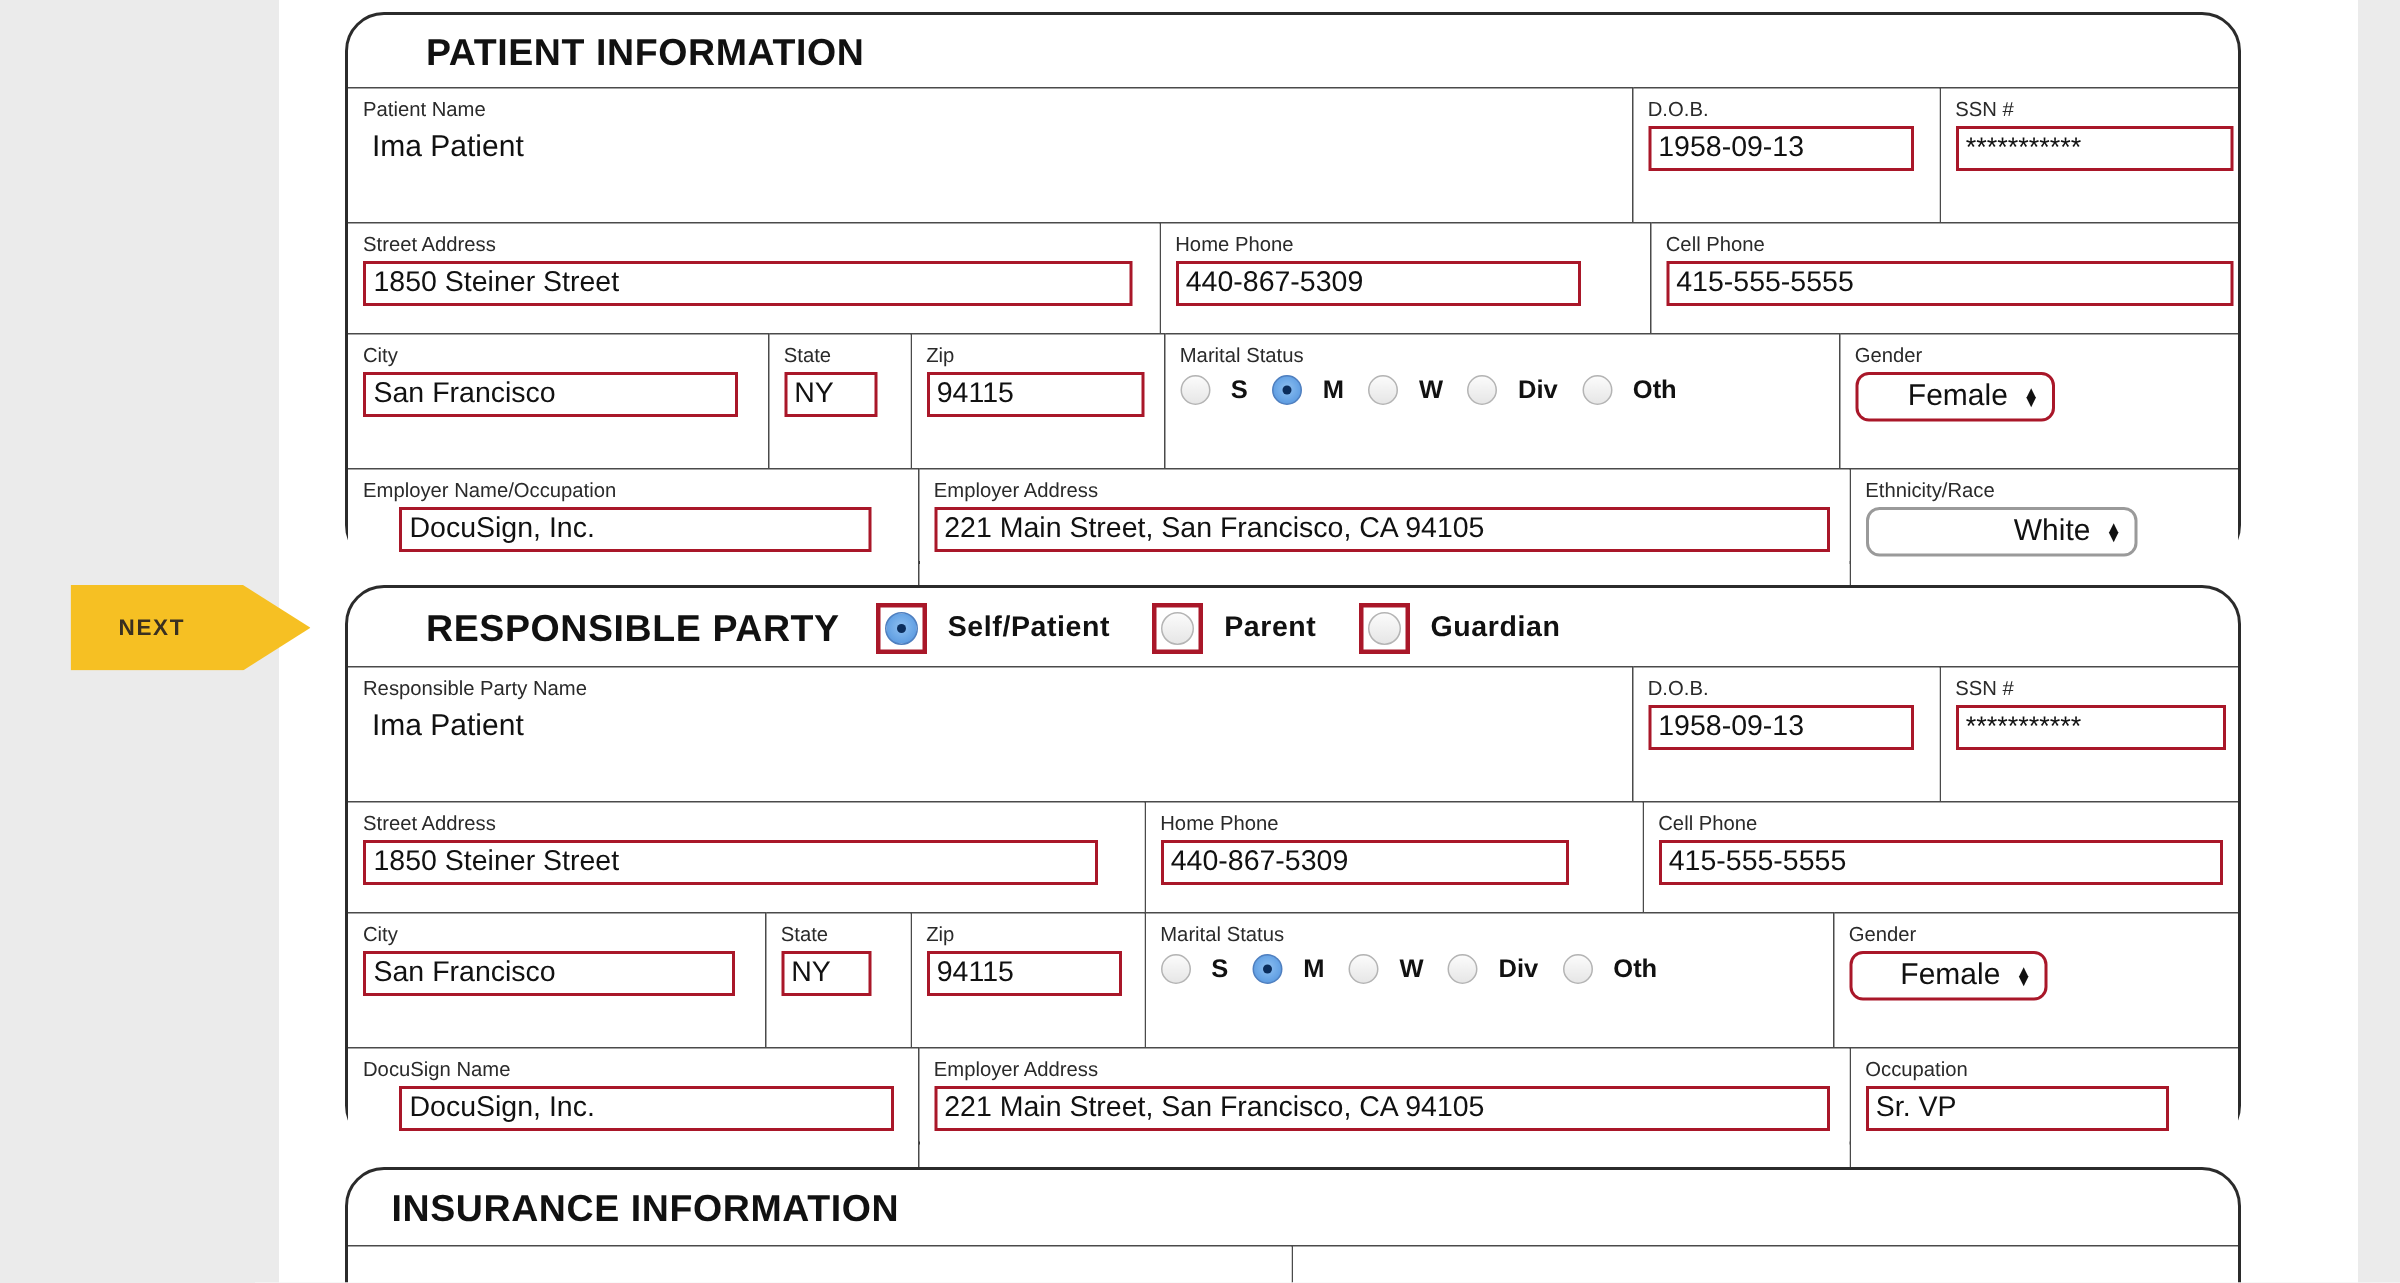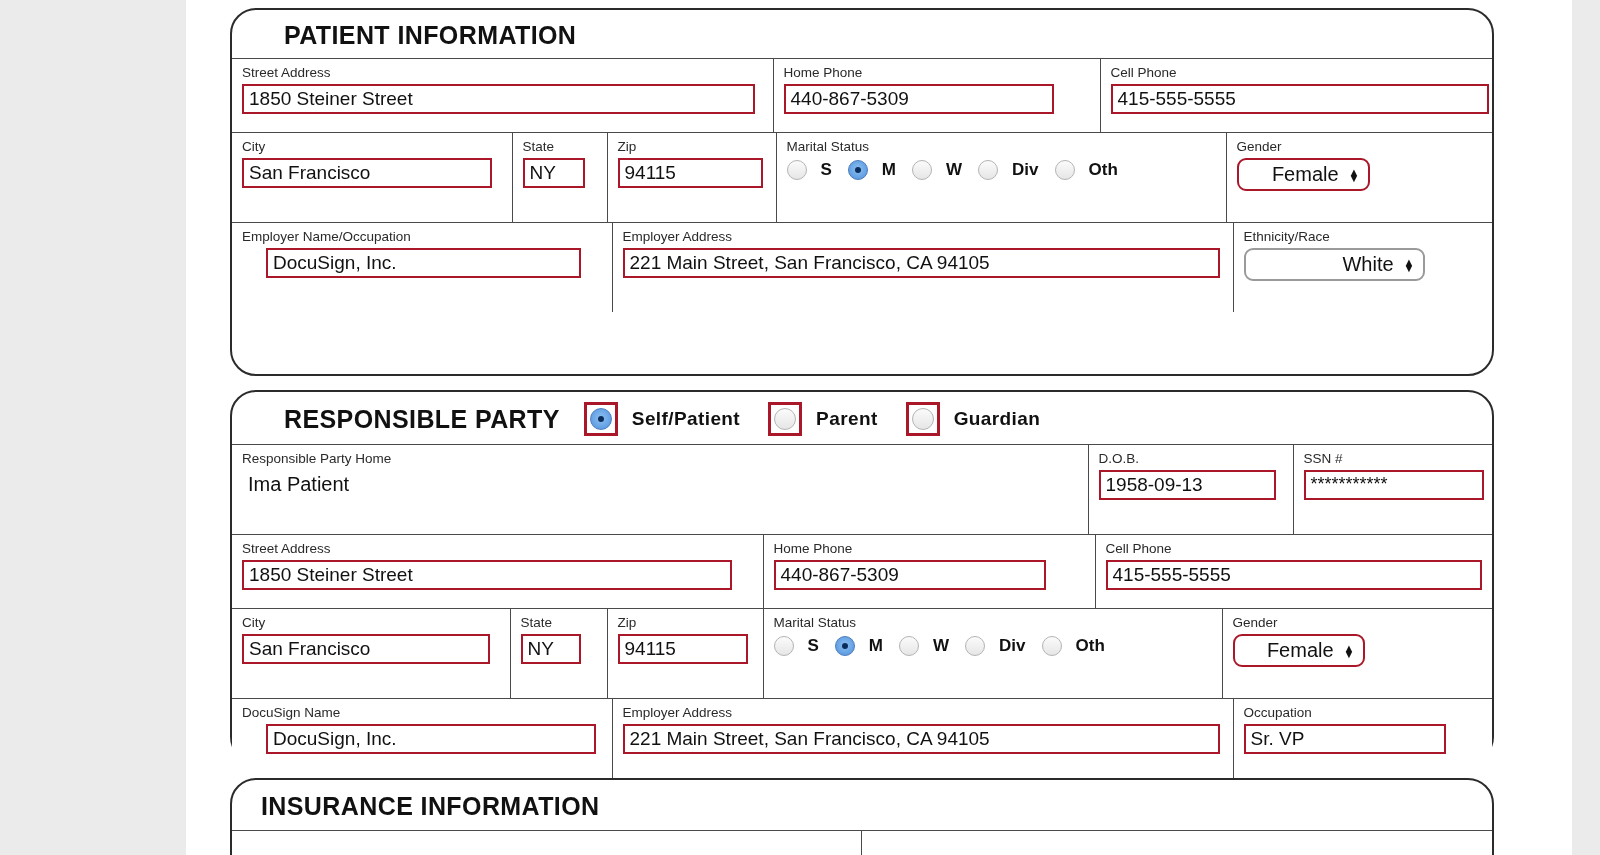--- a/index.html
+++ b/index.html
@@ -135,20 +135,43 @@
 <div class="viewport">
 
   <div class="gutter-left"></div>
   <div class="gutter-right"></div>
 
   <div class="page">
 
     <div class="card" style="left:44px;top:8px;width:1264px;height:368px;">
       <div class="card-title">PATIENT INFORMATION</div>
 
+      <table class="grid">
+        <colgroup>
+          <col style="width:856px">
+            <col style="width:205px">
+            <col style="width:199px">
+        </colgroup>
+        <tbody>
+            <tr>
+          <td style="height:78px;">
+            <span class="lbl">Patient Name</span>
+            <span class="plainval">Ima Patient</span>
+          </td>
+          <td>
+            <span class="lbl">D.O.B.</span>
+            <span class="rfield" style="width:177px;">1958-09-13</span>
+          </td>
+          <td class="noright">
+            <span class="lbl">SSN #</span>
+            <span class="rfield small" style="width:185px;">***********</span>
+          </td>
+        </tr>
+      </tbody>
+        </table>
 
       <table class="grid">
         <colgroup>
           <col style="width:541px">
             <col style="width:327px">
             <col style="width:392px">
         </colgroup>
         <tbody>
             <tr>
           <td style="height:62px;">
@@ -280,21 +303,21 @@
 
       <table class="grid">
         <colgroup>
           <col style="width:856px">
             <col style="width:205px">
             <col style="width:199px">
         </colgroup>
         <tbody>
             <tr>
           <td style="height:78px;">
-            <span class="lbl">Responsible Party Home</span>
+            <span class="lbl">Responsible Party Name</span>
             <span class="plainval">Ima Patient</span>
           </td>
           <td>
             <span class="lbl">D.O.B.</span>
             <span class="rfield" style="width:177px;">1958-09-13</span>
           </td>
           <td class="noright">
             <span class="lbl">SSN #</span>
             <span class="rfield small" style="width:180px;">***********</span>
           </td>
@@ -423,14 +446,17 @@
             <tr>
           <td style="height:30px;"></td>
           <td class="noright"></td>
         </tr>
       </tbody>
         </table>
     </div>
 
   </div>
 
+  <div class="next-tag">
+    <span>NEXT</span>
+  </div>
 
 </div>
 
 </body></html>

